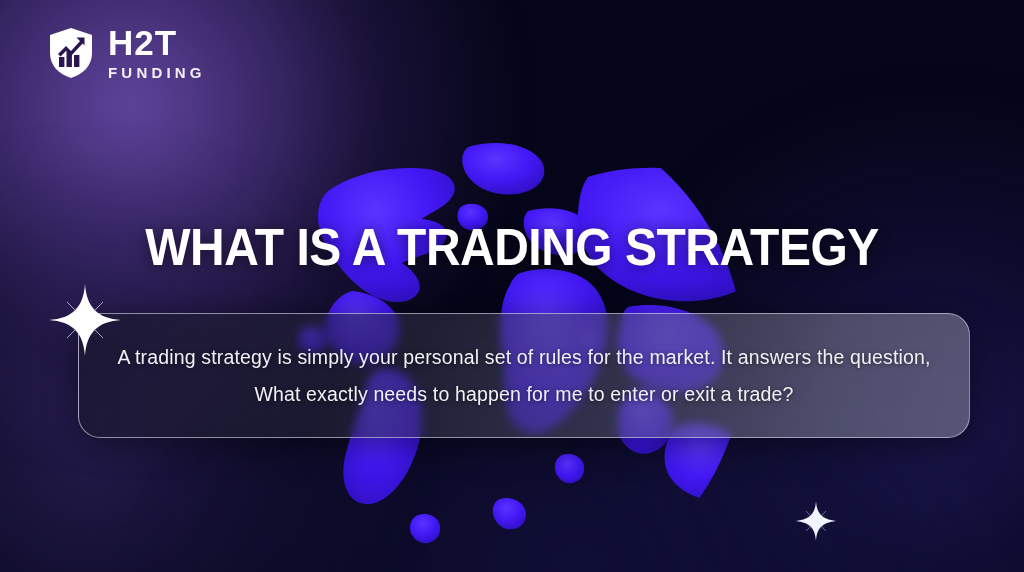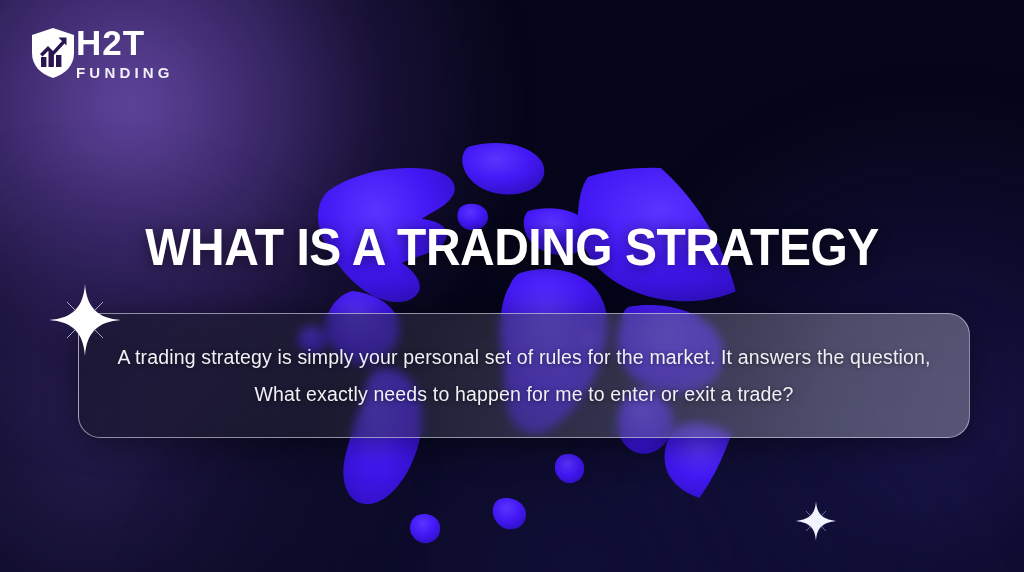--- a/index.html
+++ b/index.html
@@ -67,22 +67,22 @@
   #globe-wrap {
     position:absolute;
     left:232px; top:95px;
     width:520px; height:520px;
     pointer-events:none;
   }
   #globe-wrap svg { display:block; width:100%; height:100%; }
 
   
   #logo {
-    position:absolute; left:30px; top:26px;
-    display:flex; align-items:center; 
+    position:absolute; left:48px; top:26px;
+    display:flex; align-items:center; gap:14px;
     z-index:40;
   }
   #logo-mark { width:46px; height:52px; flex:none; }
   #logo-text { display:flex; flex-direction:column; line-height:1; }
   #logo-h2t {
     font-size:35px; font-weight:bold; color:#ffffff;
     letter-spacing:1px; line-height:0.96;
   }
   #logo-funding {
     font-size:15px; font-weight:bold; color:#f2f0f7;

